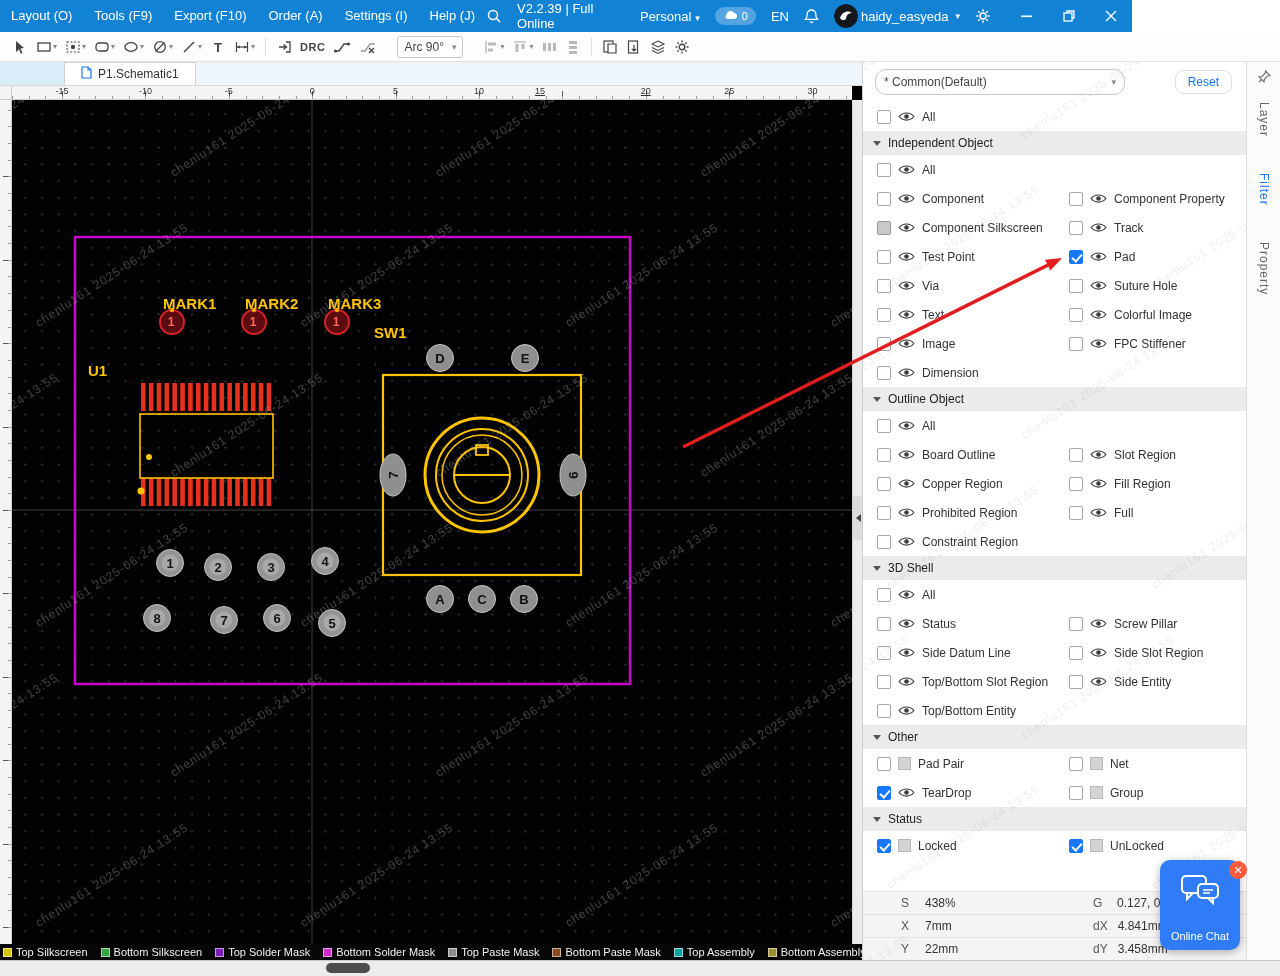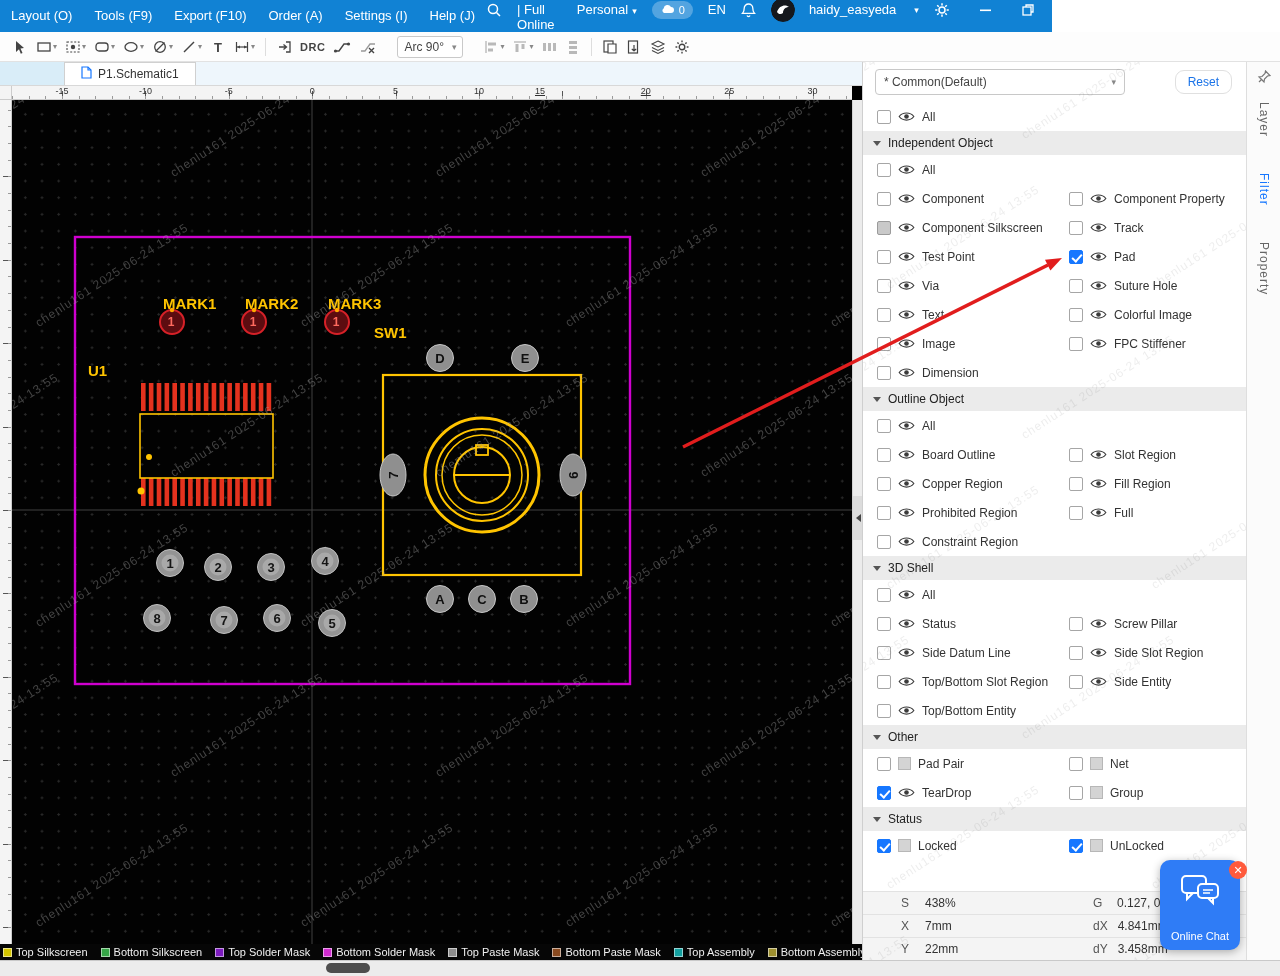--- a/index.html
+++ b/index.html
@@ -1,30 +1,30 @@
 <!DOCTYPE html>
 <html><head>
 <meta charset="utf-8">
 <style>
 *{margin:0;padding:0;box-sizing:border-box}
 html,body{width:1280px;height:976px;overflow:hidden;font-family:"Liberation Sans",sans-serif;background:#fff}
 #app{position:relative;width:1280px;height:976px;overflow:hidden}
 svg text{font-family:"Liberation Sans",sans-serif}
 
 
-#titlebar{position:absolute;left:0;top:0;width:1052px;height:32px;background:#1182d4;display:flex;align-items:flex-end;color:#fff;z-index:20}
+#titlebar{position:absolute;left:0;top:0;width:1132px;height:32px;background:#1182d4;display:flex;align-items:flex-end;color:#fff;z-index:20}
 #menu-list{display:flex;align-items:center}
 .menu-item{padding:0 11px;font-size:13px;line-height:32px;cursor:default;white-space:nowrap}
 #tb-right{margin-left:auto;display:flex;align-items:center;gap:15px;font-size:13px}
 .tb-ico{display:flex;align-items:center}
 .caret-w{font-size:9px;color:#fff;margin-left:4px}
 #cloud-pill{display:flex;align-items:center;gap:4px;background:rgba(255,255,255,.28);border-radius:10px;height:18px;padding:0 8px;font-size:11px}
 #avatar{width:24px;height:24px;border-radius:50%;overflow:hidden;flex:none}
 .winbtn{width:42px;height:32px;display:flex;align-items:center;justify-content:center}
-#user-box{display:flex;align-items:center;gap:14px}
+#user-box{display:flex;align-items:center;gap:3px}
 
 
 #toolbar{position:absolute;left:0;top:32px;width:1280px;height:30px;background:#fdfdfd;border-bottom:1px solid #e2e2e2;display:flex;align-items:center;padding-left:8px;z-index:19}
 .tbtn{display:flex;align-items:center;padding:3px 3px;margin:0 1px;border-radius:3px;color:#444}
 .tbtn.dis{color:#b9b9b9}
 .caret-g{font-size:8px;color:#888;margin-left:1px}
 .tsep{width:1px;height:18px;background:#ddd;margin:0 6px}
 .drc-txt{font-size:11px;font-weight:bold;color:#444;letter-spacing:.5px}
 .tselect{display:flex;align-items:center;justify-content:space-between;width:66px;height:22px;border:1px solid #c9c9c9;border-radius:3px;font-size:12px;color:#444;padding:0 6px;margin:0 16px;background:#fff}
 
@@ -57,21 +57,21 @@
 #layer-bar{position:absolute;left:0;top:944px;width:862px;height:16px;background:#060606;display:flex;align-items:center;padding-left:3px;overflow:hidden;z-index:12}
 .chip{display:flex;align-items:center;gap:4px;margin-right:13px;flex:none}
 .swatch{width:9px;height:9px;border:1px solid rgba(255,255,255,.55);flex:none}
 .chip-label{color:#f0f0f0;font-size:11px;white-space:nowrap}
 #hscroll{position:absolute;left:0;top:960px;width:1280px;height:16px;background:#ececec;border-top:1px solid #c9c9c9;z-index:12}
 #hthumb{position:absolute;left:326px;top:2px;width:44px;height:10px;background:#4d4d4d;border-radius:5px}
 
 
 #panel{position:absolute;left:862px;top:62px;width:384px;height:898px;background:#fff;border-left:1px solid #cfcfcf;overflow:hidden;z-index:8}
 #panel-head{height:40px;display:flex;align-items:center;justify-content:space-between;padding:0 14px 0 12px}
-.pselect{width:250px;height:26px;border:1px solid #c8c8c8;border-radius:4px;display:flex;align-items:center;justify-content:space-between;padding:0 8px;font-size:12px;color:#444;background:#fff}
+.pselect{width:250px;height:26px;border:1px solid #c8c8c8;border-radius:11px;display:flex;align-items:center;justify-content:space-between;padding:0 8px;font-size:12px;color:#444;background:#fff}
 .caret-d{font-size:9px;color:#888}
 .reset-btn{height:24px;padding:0 12px;border:1px solid #e0e0e0;border-radius:9px;color:#1a73e8;font-size:12px;background:#fff;display:flex;align-items:center}
 #filter-list{position:relative;z-index:1}
 .frow{display:grid;grid-template-columns:192px 1fr;height:29px;align-items:center}
 .fcell{display:flex;align-items:center;gap:7px;padding-left:14px;font-size:12px;color:#333}
 .flabel{white-space:nowrap}
 .cb{width:14px;height:14px;border:1px solid #a6a6a6;border-radius:2px;background:#fff;flex:none;position:relative}
 .cb.checked{background:#1677ff;border-color:#1677ff}
 .cb.checked::after{content:"";position:absolute;left:4px;top:1px;width:4px;height:8px;border:solid #fff;border-width:0 2px 2px 0;transform:rotate(42deg)}
 .cb.gray{background:#c9c9c9;border-color:#9b9b9b}

